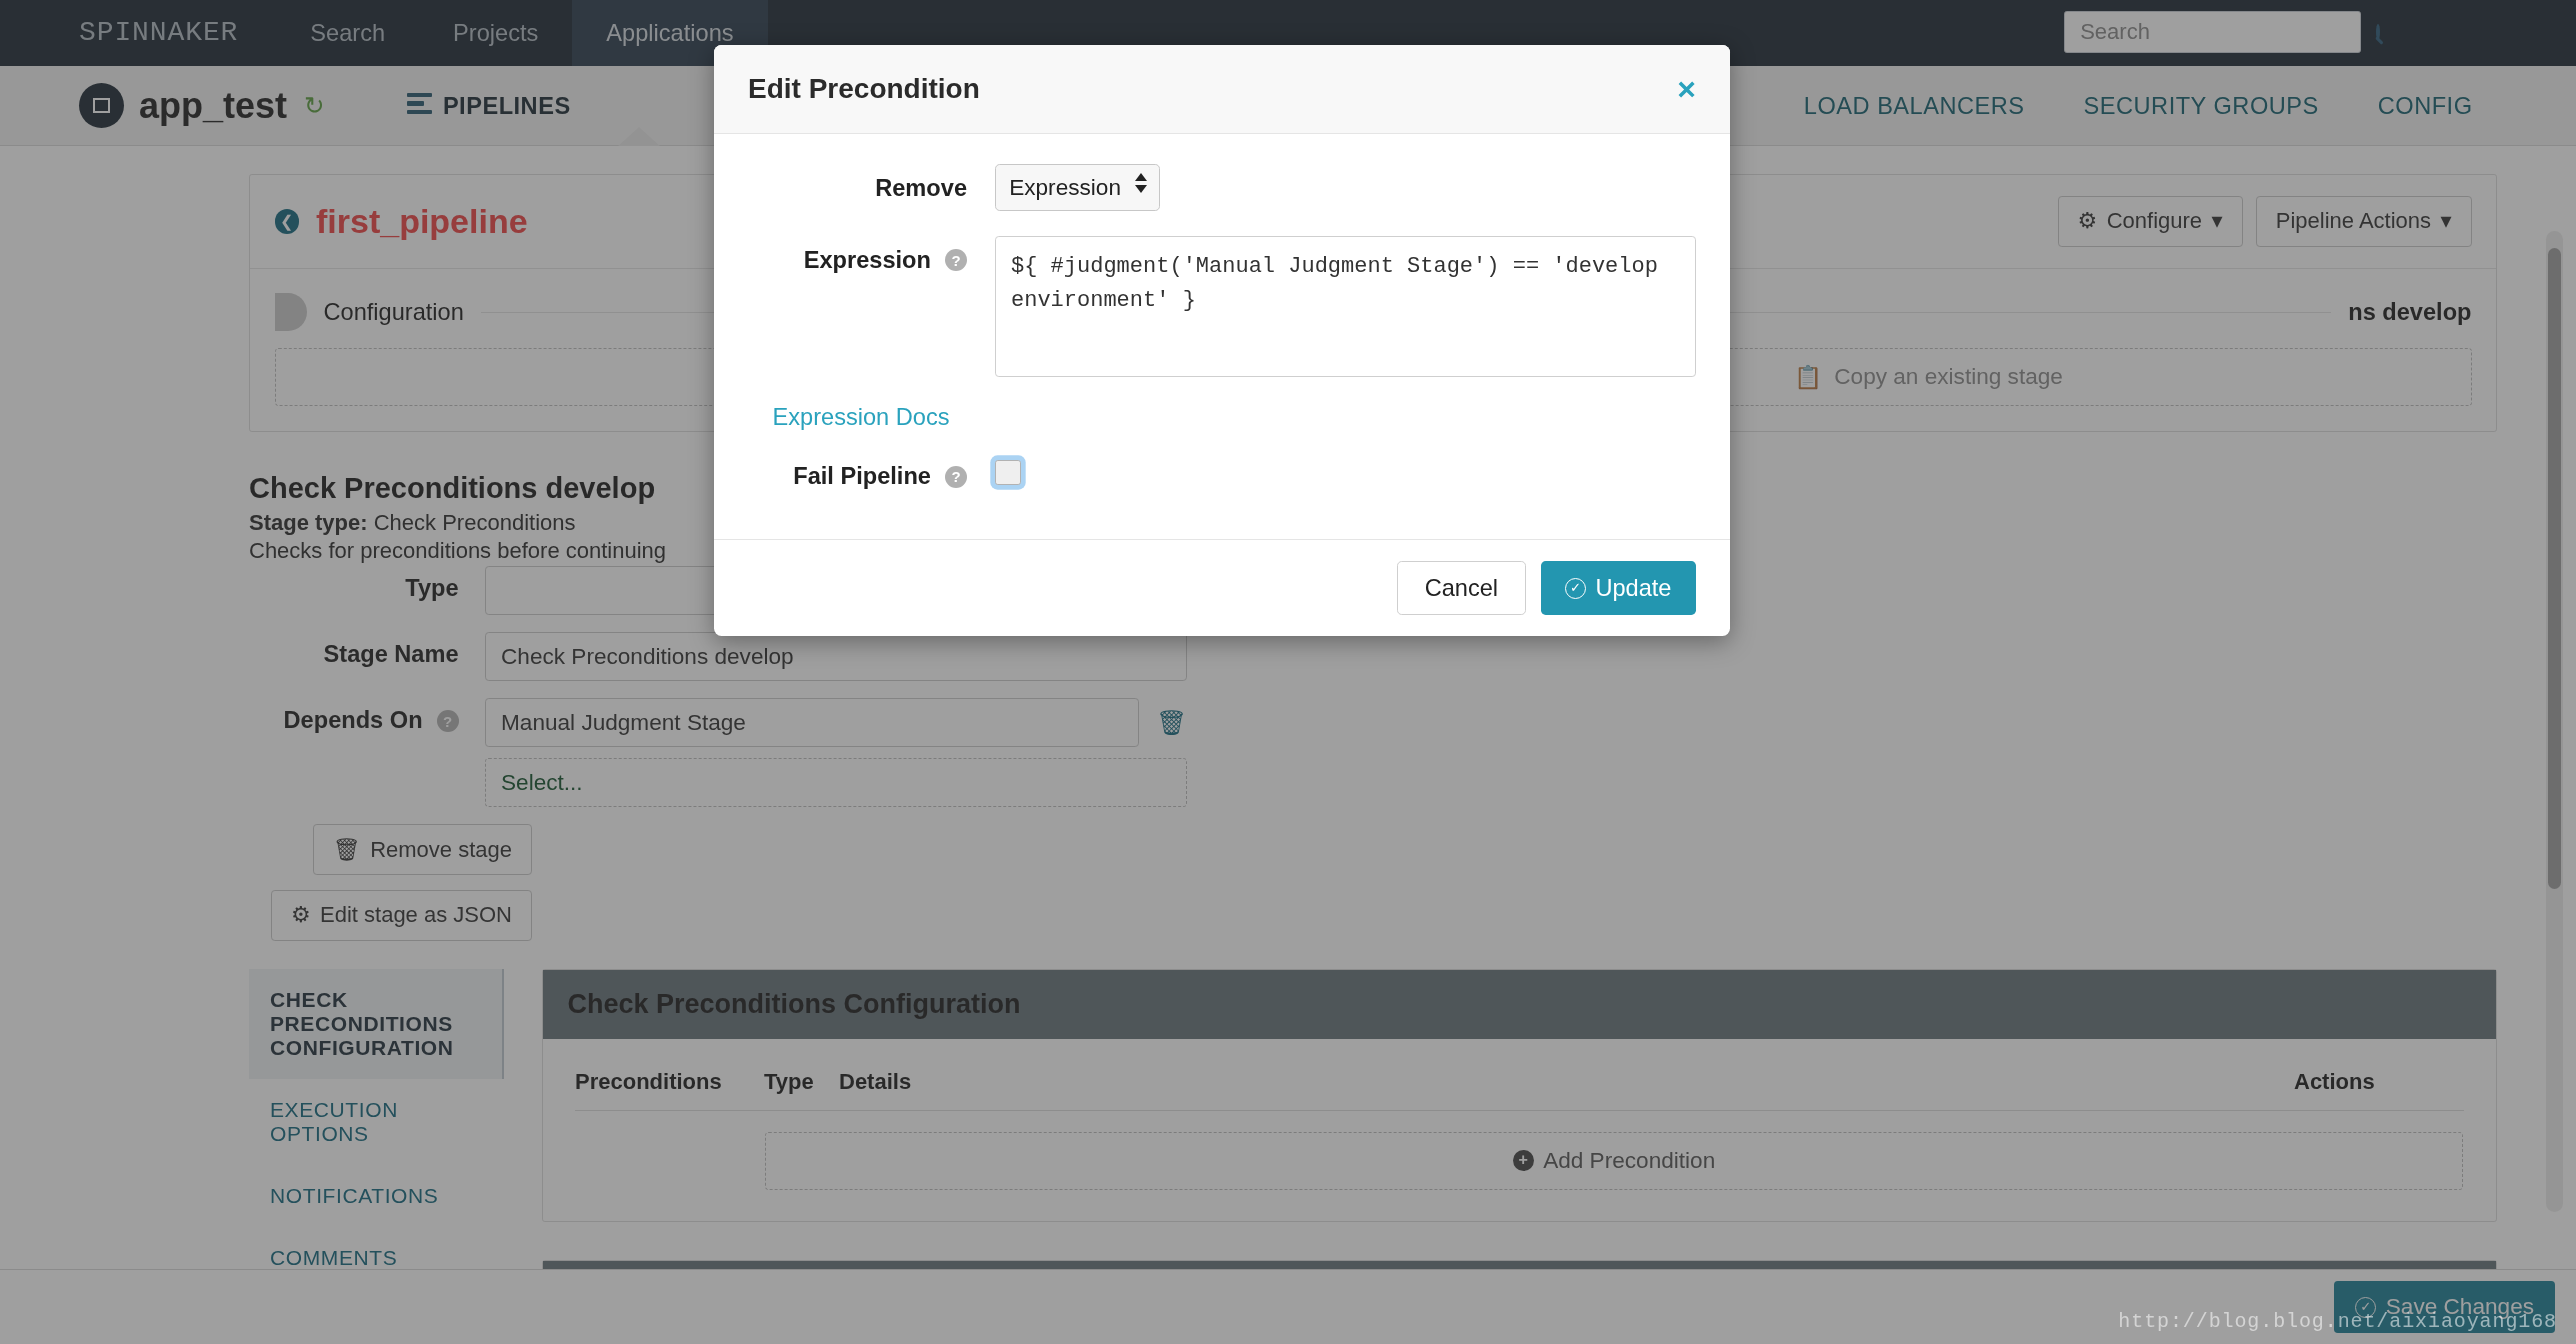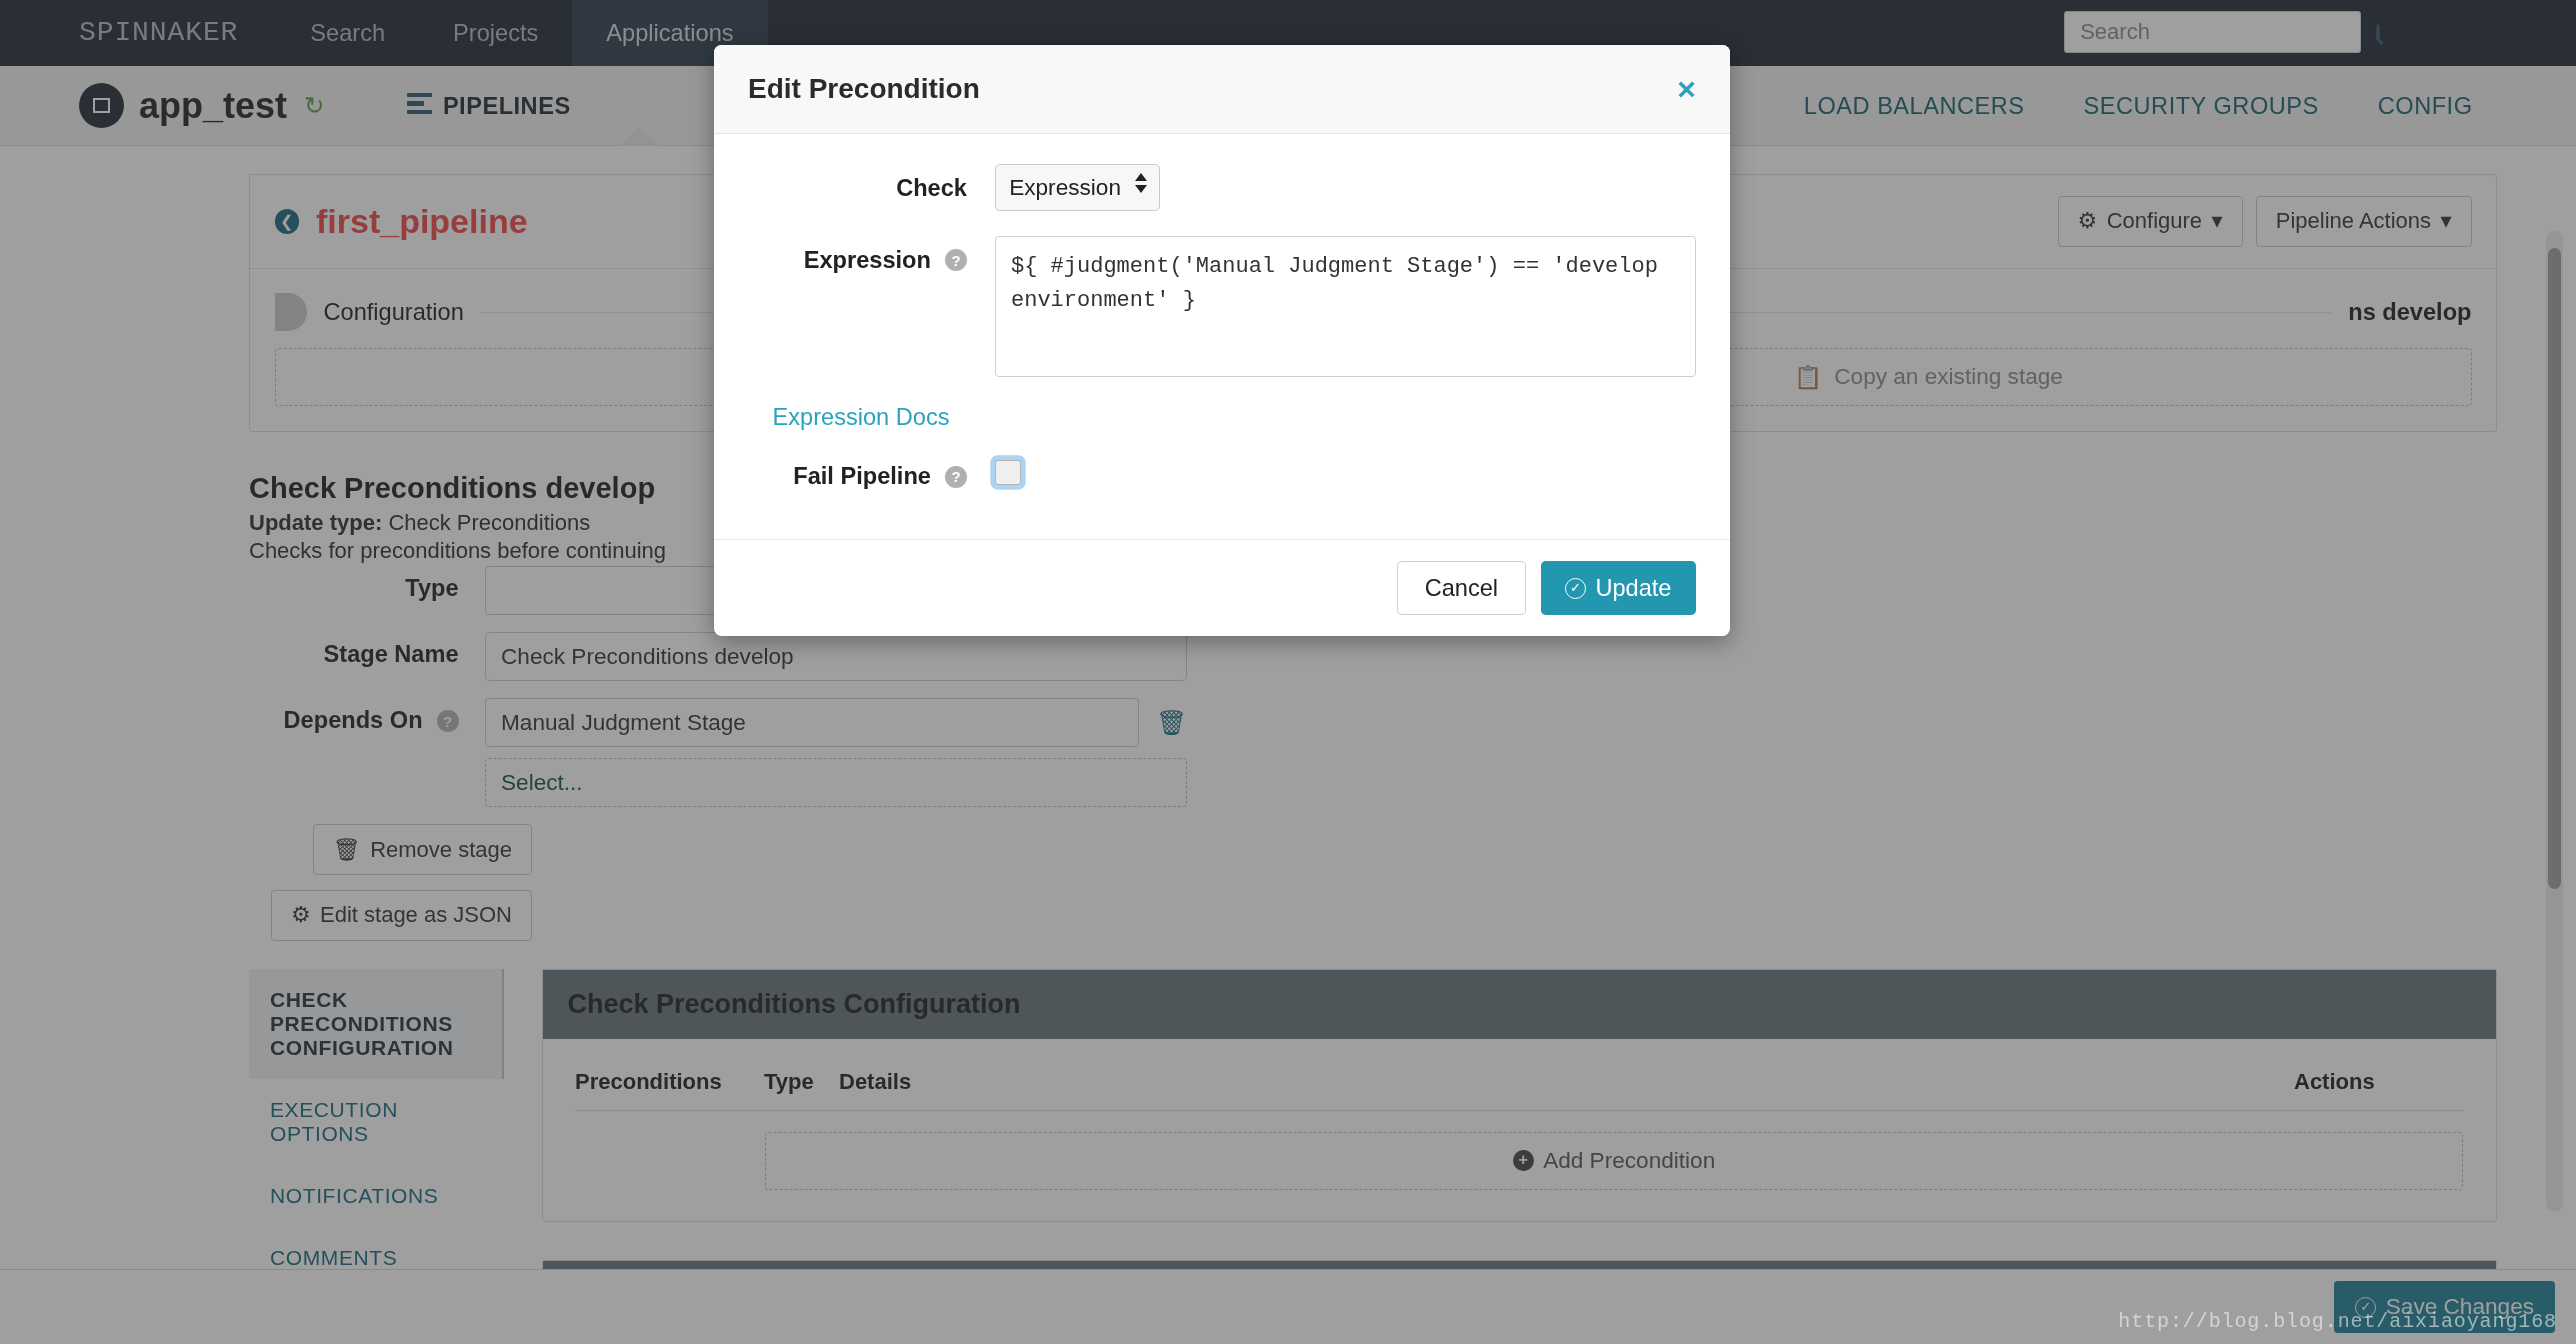--- a/index.html
+++ b/index.html
@@ -411,21 +411,21 @@
               <span>Copy an existing stage</span>
             </div>
           </div>
         </div>
       </div>
 
       <div class="stage-detail">
         <div class="stage-meta">
           <h3>Check Preconditions develop</h3>
           <p>
-            <b>Update type:</b>
+            <b>Stage type:</b>
             <span>Check Preconditions</span>
           </p>
           <p>Checks for preconditions before continuing</p>
         </div>
 
         <div class="stage-form">
           <div class="form-row">
             <div class="form-lab">Type</div>
             <div class="form-ctl">
               <div class="sel-wrap">
@@ -528,21 +528,21 @@
 
 <div id="modal">
   <div class="modal-head">
     <div class="modal-title">Edit Precondition</div>
     <div class="modal-close">×</div>
   </div>
 
   <div class="modal-body">
 
     <div class="m-row">
-      <div class="m-lab">Check</div>
+      <div class="m-lab">Remove</div>
       <div class="m-ctl">
         <span class="m-sel-wrap">
           <select class="m-select">
             <option>Expression</option>
           </select>
           <span class="updown">
               <i class="up"></i>
               <i class="dn"></i>
             </span>
         </span>

